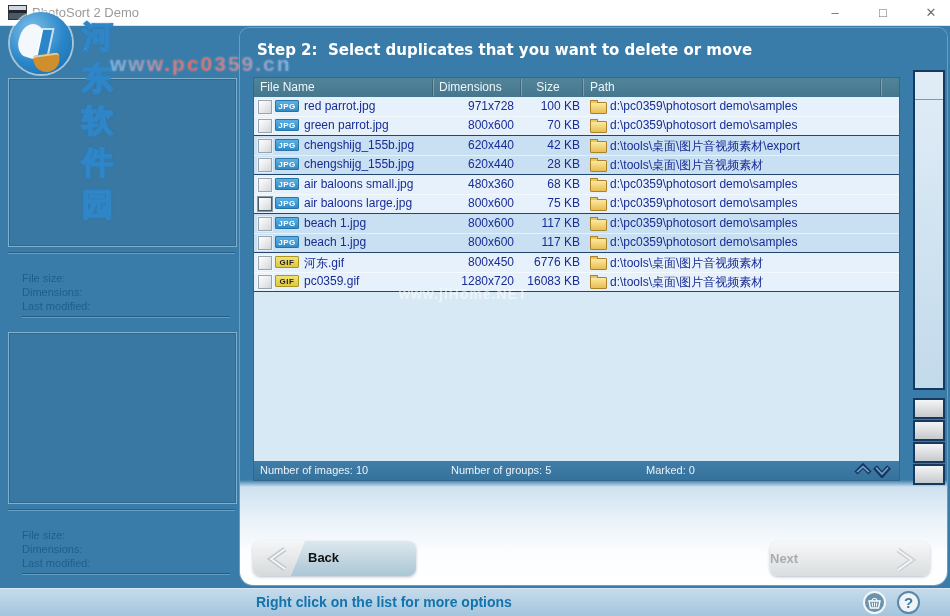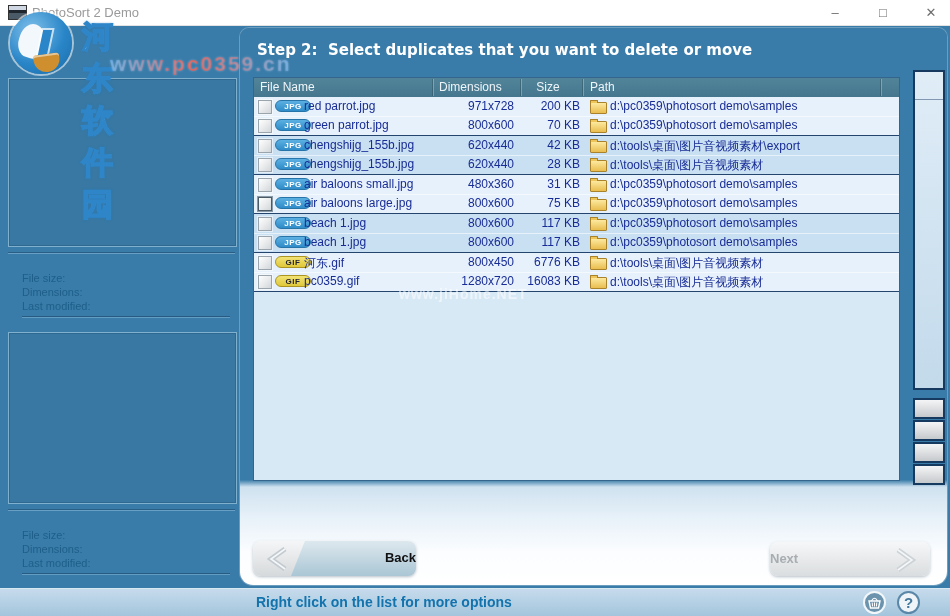--- a/index.html
+++ b/index.html
@@ -56,21 +56,21 @@
   .th-sep{position:absolute;top:1px;bottom:1px;width:1px;background:rgba(255,255,255,.28);box-shadow:-1px 0 0 rgba(0,0,0,.18);}
   .rows{position:relative;}
   .row{position:relative;height:19px;font-size:12px;color:#182c95;}
   .row.g-light{background:#e7f1fb;}
   .row.g-dark{background:#c9dff2;}
   .row.same-group{box-shadow:inset 0 1px 0 rgba(255,255,255,.55);}
   .row.group-end{border-bottom:1px solid #23456e;}
   .checkbox{position:absolute;left:4px;top:3px;width:12px;height:12px;border:1px solid #9aa4ac;
     background:linear-gradient(135deg,#ffffff,#d3d7da);box-shadow:0 0 0 1px rgba(255,255,255,.5);}
   .checkbox.focused{border-color:#4a5a66;box-shadow:0 0 0 1px #8a9aa6;}
-  .badge{position:absolute;left:21px;top:3px;width:36px;height:12px;border-radius:6px;font-size:8px;font-weight:bold;
+  .badge{position:absolute;left:21px;top:3px;width:24px;height:12px;border-radius:1px;font-size:8px;font-weight:bold;
     text-align:center;line-height:12px;letter-spacing:.5px;}
   .badge.jpg{background:linear-gradient(#5cb0e2,#2f8cc8);color:#fff;border:1px solid #2674a8;box-sizing:border-box;}
   .badge.gif{background:linear-gradient(#f2e376,#e0c838);color:#223;border:1px solid #ab941f;box-sizing:border-box;}
   .cell-name{position:absolute;left:50px;top:2px;white-space:nowrap;}
   .cell-dims{position:absolute;left:175px;top:2px;width:85px;text-align:right;}
   .cell-size{position:absolute;left:262px;top:2px;width:64px;text-align:right;}
   .folder{position:absolute;left:336px;top:5px;width:15px;height:10px;background:linear-gradient(#fce9a0,#e9bd4f);
     border:1px solid #a9822a;border-radius:1px;}
   .folder:before{content:"";position:absolute;top:-3px;left:-1px;width:6px;height:2px;background:#edc558;
     border:1px solid #a9822a;border-bottom:none;border-radius:1px 1px 0 0;}
@@ -85,21 +85,21 @@
   .vslider{position:absolute;left:673px;top:42px;width:32px;height:320px;box-sizing:border-box;
     background:linear-gradient(180deg,#e0edf7,#c3daeb);border:2px solid #16395f;}
   .vslider:after{content:"";position:absolute;left:0;right:0;top:27px;height:1px;background:rgba(20,50,90,.45);}
   .sbox{position:absolute;left:673px;width:32px;height:21px;box-sizing:border-box;
     background:linear-gradient(180deg,#f4f5f6,#c6c9cc);border:2px solid #16395f;}
   
   .nav-btn{position:absolute;height:35px;border-radius:8px;box-shadow:0 1px 3px rgba(40,70,95,.35),0 0 0 1px rgba(255,255,255,.7);overflow:hidden;cursor:pointer;}
   .btn-back{left:13px;top:513px;width:163px;background:linear-gradient(#f5f6f7,#d6d9db);}
   .btn-back .btn-body{position:absolute;left:38px;top:0;bottom:0;right:0;
     background:linear-gradient(#dde8ee,#aac6d5);clip-path:polygon(14px 0,100% 0,100% 100%,0 100%);}
-  .btn-back .btn-label{position:absolute;left:55px;right:0;top:9px;text-align:right;font-size:13px;font-weight:bold;color:#111;}
+  .btn-back .btn-label{position:absolute;left:55px;right:0;top:9px;text-align:left;font-size:13px;font-weight:bold;color:#111;}
   .btn-next{left:530px;top:514px;width:160px;height:34px;background:linear-gradient(#f6f7f8,#dadddf);}
   .btn-next .btn-label{position:absolute;left:0;right:50px;top:9px;text-align:left;font-size:13px;font-weight:bold;color:#a9adb1;}
   .chev{position:absolute;top:5px;}
   .chev-left{left:8px;} .chev-right{right:8px;}
   
   .footer{position:absolute;left:0;bottom:0;width:950px;height:27px;
     background:linear-gradient(#c6dbec,#a3c5dc);border-top:1px solid #d8e8f2;}
   .footer-hint{position:absolute;left:256px;top:5px;font-size:14px;font-weight:bold;color:#1273ad;}
   .circle-btn{position:absolute;top:2px;width:23px;height:23px;border-radius:50%;cursor:pointer;box-sizing:border-box;}
   .basket-btn{right:64px;background:#6b93ae;border:2px solid #f2f7fa;}
@@ -157,21 +157,21 @@
       <span class="th-sep" style="left:267px"></span>
       <span class="th-sep" style="left:329px"></span>
       <span class="th-sep" style="left:627px"></span>
     </div>
     <div class="rows">
         <div class="row g-light">
     <span class="checkbox"></span>
     <span class="badge jpg">JPG</span>
     <span class="cell-name">red parrot.jpg</span>
     <span class="cell-dims">971x728</span>
-    <span class="cell-size">200 KB</span>
+    <span class="cell-size">100 KB</span>
     <span class="folder"></span>
     <span class="cell-path">d:\pc0359\photosort demo\samples</span>
   </div>
         <div class="row g-light same-group group-end">
     <span class="checkbox"></span>
     <span class="badge jpg">JPG</span>
     <span class="cell-name">green parrot.jpg</span>
     <span class="cell-dims">800x600</span>
     <span class="cell-size">70 KB</span>
     <span class="folder"></span>
@@ -193,21 +193,21 @@
     <span class="cell-dims">620x440</span>
     <span class="cell-size">28 KB</span>
     <span class="folder"></span>
     <span class="cell-path">d:\tools\桌面\图片音视频素材</span>
   </div>
         <div class="row g-light">
     <span class="checkbox"></span>
     <span class="badge jpg">JPG</span>
     <span class="cell-name">air baloons small.jpg</span>
     <span class="cell-dims">480x360</span>
-    <span class="cell-size">31 KB</span>
+    <span class="cell-size">68 KB</span>
     <span class="folder"></span>
     <span class="cell-path">d:\pc0359\photosort demo\samples</span>
   </div>
         <div class="row g-light same-group group-end">
     <span class="checkbox focused"></span>
     <span class="badge jpg">JPG</span>
     <span class="cell-name">air baloons large.jpg</span>
     <span class="cell-dims">800x600</span>
     <span class="cell-size">75 KB</span>
     <span class="folder"></span>
@@ -244,20 +244,31 @@
     <span class="checkbox"></span>
     <span class="badge gif">GIF</span>
     <span class="cell-name">pc0359.gif</span>
     <span class="cell-dims">1280x720</span>
     <span class="cell-size">16083 KB</span>
     <span class="folder"></span>
     <span class="cell-path">d:\tools\桌面\图片音视频素材</span>
   </div>
       </div>
     <div class="list-watermark">www.jiHome.NET</div>
+    <div class="tstatus">
+      <span class="ts-label ts-images">Number of images: 10</span>
+      <span class="ts-label ts-groups">Number of groups: 5</span>
+      <span class="ts-label ts-marked">Marked: 0</span>
+      <svg class="ts-arrows" width="40" height="15" viewBox="0 0 40 15">
+        <polyline points="3,10 10,3 17,10" fill="none" stroke="#16355e" stroke-width="4.5"></polyline>
+        <polyline points="4,9.2 10,3.6 16,9.2" fill="none" stroke="#6f9dc8" stroke-width="1.6"></polyline>
+        <polyline points="22,4 29,12 36,4" fill="none" stroke="#16355e" stroke-width="5"></polyline>
+        <polyline points="23,4.6 29,11 35,4.6" fill="none" stroke="#6f9dc8" stroke-width="1.6"></polyline>
+      </svg>
+    </div>
   </div>
 
   <div class="vslider"></div>
   <div class="sbox" style="top:370px"></div>
   <div class="sbox" style="top:392px"></div>
   <div class="sbox" style="top:414px"></div>
   <div class="sbox" style="top:436px"></div>
 
   <div class="nav-btn btn-back">
     <svg class="chev chev-left" width="34" height="26" viewBox="0 0 34 26">

